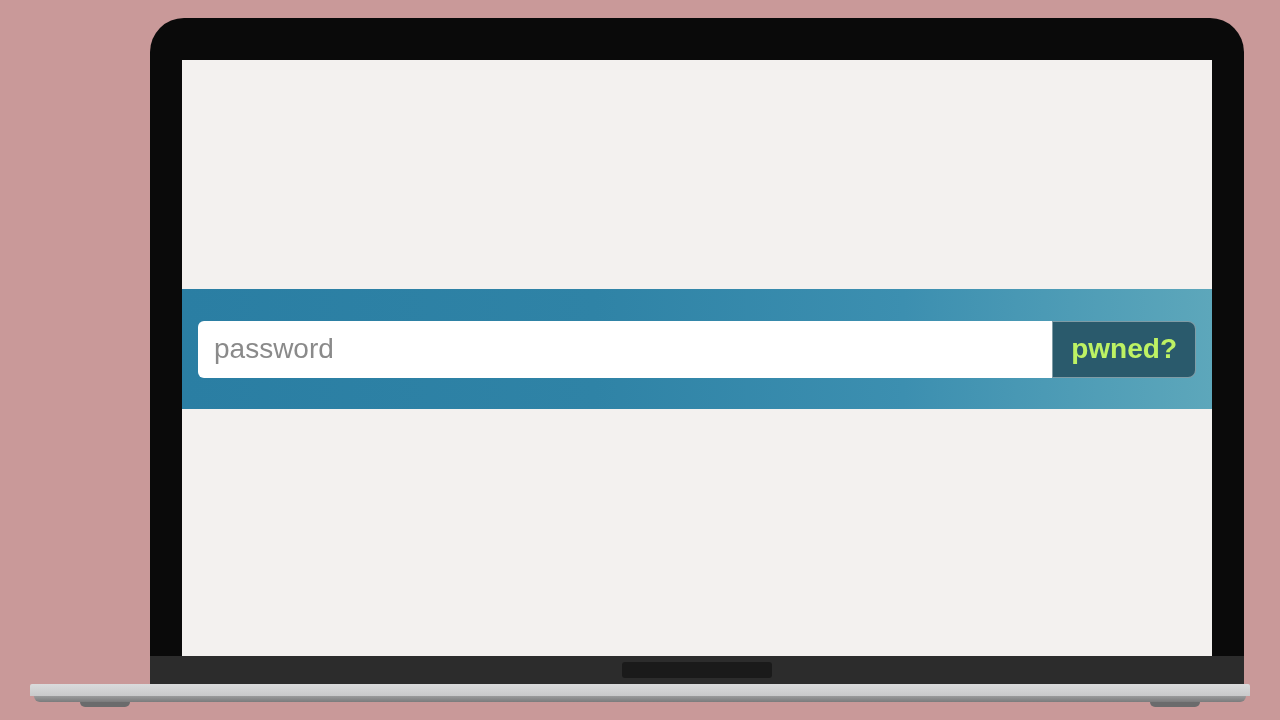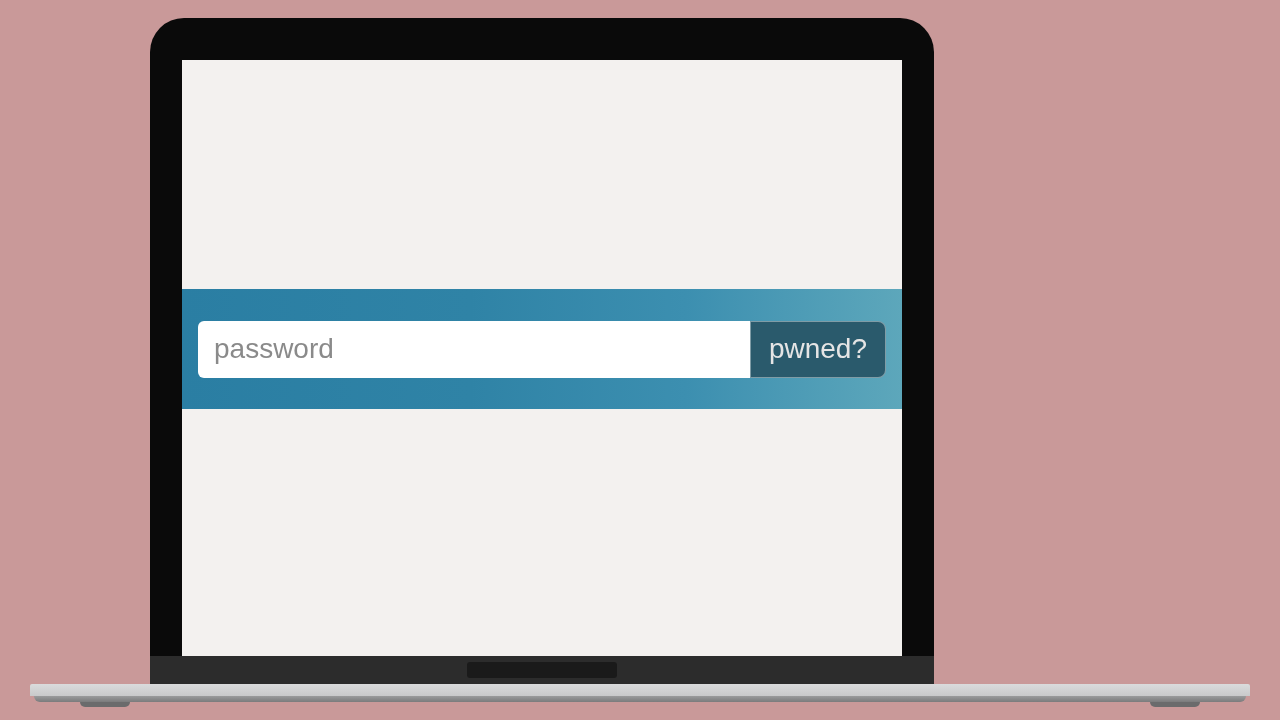--- a/index.html
+++ b/index.html
@@ -12,21 +12,21 @@
       height: 720px;
       background: #c99999;
       font-family: -apple-system, BlinkMacSystemFont, "Segoe UI", Helvetica, Arial, sans-serif;
       overflow: hidden;
       position: relative;
     }
     .laptop {
       position: absolute;
       top: 18px;
       left: 150px;
-      width: 784px;
+      width: 1094px;
     }
     .bezel {
       background: #0a0a0a;
       border-radius: 34px 34px 0 0;
       padding: 42px 32px 0 32px;
       height: 638px;
       position: relative;
     }
     .screen {
       background: #f3f1ef;
@@ -61,31 +61,32 @@
       font-size: 28px;
       color: #333;
       outline: none;
       font-family: inherit;
     }
     .password-input::placeholder {
       color: #8a8a8a;
     }
     .pwned-button {
       background: #2a5a6c;
-      color: #e5e5e5;
+      color: #bef264;
       border: 1px solid rgba(255,255,255,0.4);
       border-radius: 0 8px 8px 0;
       padding: 0 18px;
       font-size: 28px;
       cursor: pointer;
       font-family: inherit;
       display: flex;
       align-items: center;
       justify-content: center;
       white-space: nowrap;
+      font-weight: bold;
     }
     .hinge-bar {
       background: #2c2c2c;
       height: 28px;
       width: 100%;
       position: relative;
     }
     .hinge-notch {
       position: absolute;
       left: 50%;

